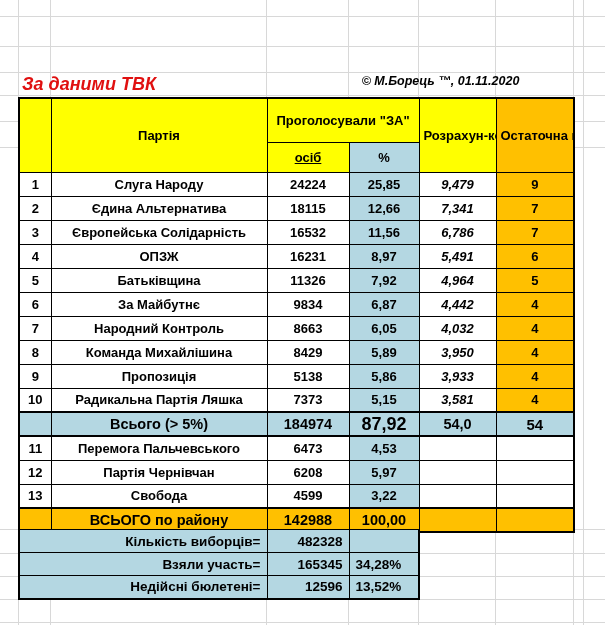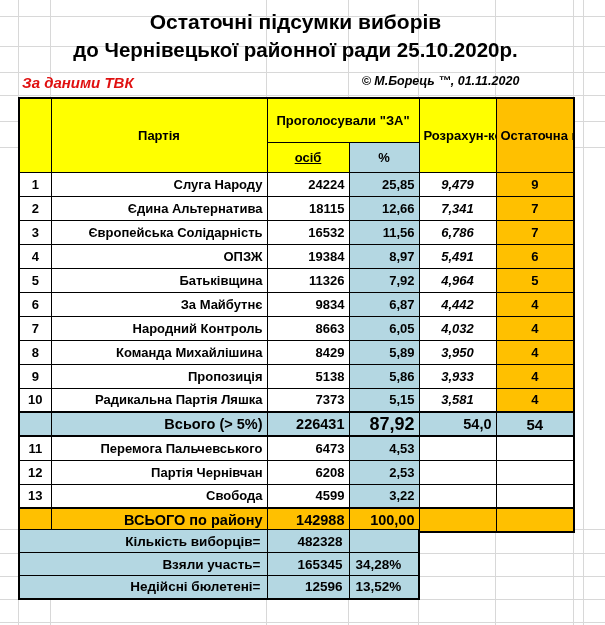--- a/index.html
+++ b/index.html
@@ -62,21 +62,21 @@
     position: absolute;
     left: 18px;
     top: 72px;
     width: 555px;
     height: 22px;
   }
   .src-note {
     position: absolute;
     left: 4px;
     top: 2px;
-    font-size: 15px;
+    font-size: 18px;
     font-weight: bold;
     font-style: italic;
     color: #e01010;
     white-space: nowrap;
   }
   .copy-note {
     position: absolute;
     left: 290px;
     top: 2px;
     width: 265px;
@@ -135,22 +135,22 @@
     vertical-align: middle;
     white-space: normal;
     line-height: 13px;
   }
   .hdr-big { font-size: 16px; }
   .hdr-mid { font-size: 14.5px; }
   .hdr-small { font-size: 11.5px; line-height: 13px; }
 
   
   .num   { text-align: center; }
-  .party { text-align: right; padding-left: 6px; }
-  .rt    { text-align: right; padding-right: 7px; margin-top: 24px; }
+  .party { text-align: center; padding-left: 6px; }
+  .rt    { text-align: center; padding-right: 7px; margin-top: 24px; }
   .calc  { text-align: center; font-style: italic; font-weight: normal; font-size: 14px; }
   .final { text-align: center; font-size: 14px; }
 
   .row-total-mid td { background: #b4d7e2; }
   .row-total-all td { background: #ffc000; }
 
   
   table.summary {
     position: absolute;
     left: 18px;
@@ -196,24 +196,20 @@
     <div class="hline" style="top: 147px;"></div>
     <div class="hline" style="top: 529px;"></div>
     <div class="hline" style="top: 553px;"></div>
     <div class="hline" style="top: 576px;"></div>
     <div class="hline" style="top: 599px;"></div>
     <div class="hline" style="top: 622px;"></div>
   </div>
 
 <div id="page">
 
-  <div class="title-block">
-    <div class="title-line l1">Остаточні підсумки виборів</div>
-    <div class="title-line l2">до Чернівецької районної ради 25.10.2020р.</div>
-  </div>
 
   <div class="subtitle-row">
     <div class="src-note">За даними ТВК</div>
     <div class="copy-note">© М.Борець ™,  01.11.2020</div>
   </div>
 
   <table class="sheet">
     <colgroup>
       <col class="c-num">
         <col class="c-party">
@@ -257,21 +253,21 @@
         <td class="fill-white num thick-l">3</td>
         <td class="fill-white party">Європейська Солідарність</td>
         <td class="fill-white rt">16532</td>
         <td class="fill-blue rt">11,56</td>
         <td class="fill-white calc">6,786</td>
         <td class="fill-orange final thick-r">7</td>
       </tr>
       <tr class="data-row">
         <td class="fill-white num thick-l">4</td>
         <td class="fill-white party">ОПЗЖ</td>
-        <td class="fill-white rt">19384</td>
+        <td class="fill-white rt">16231</td>
         <td class="fill-blue rt">8,97</td>
         <td class="fill-white calc">5,491</td>
         <td class="fill-orange final thick-r">6</td>
       </tr>
       <tr class="data-row">
         <td class="fill-white num thick-l">5</td>
         <td class="fill-white party">Батьківщина</td>
         <td class="fill-white rt">11326</td>
         <td class="fill-blue rt">7,92</td>
         <td class="fill-white calc">4,964</td>
@@ -314,39 +310,39 @@
         <td class="fill-white party">Радикальна Партія Ляшка</td>
         <td class="fill-white rt">7373</td>
         <td class="fill-blue rt">5,15</td>
         <td class="fill-white calc">3,581</td>
         <td class="fill-orange final thick-r">4</td>
       </tr>
 
       <tr class="row-total-mid">
         <td class="num thick-l thick-t thick-b"></td>
         <td class="party thick-t thick-b" style="font-size:14.5px;">Всього (&gt; 5%)</td>
-        <td class="rt thick-t thick-b" style="font-size:14.5px;">226431</td>
+        <td class="rt thick-t thick-b" style="font-size:14.5px;">184974</td>
         <td class="rt thick-t thick-b" style="font-size:18px;">87,92</td>
         <td class="rt thick-t thick-b" style="font-size:14.5px;">54,0</td>
         <td class="fill-orange final thick-t thick-b thick-r" style="font-size:15px;">54</td>
       </tr>
 
       <tr class="data-row">
         <td class="fill-white num thick-l">11</td>
         <td class="fill-white party">Перемога Пальчевського</td>
         <td class="fill-white rt">6473</td>
         <td class="fill-blue rt">4,53</td>
         <td class="fill-white calc"></td>
         <td class="fill-white final thick-r"></td>
       </tr>
       <tr class="data-row">
         <td class="fill-white num thick-l">12</td>
         <td class="fill-white party">Партія Чернівчан</td>
         <td class="fill-white rt">6208</td>
-        <td class="fill-blue rt">2,53</td>
+        <td class="fill-blue rt">5,97</td>
         <td class="fill-white calc"></td>
         <td class="fill-white final thick-r"></td>
       </tr>
       <tr class="data-row">
         <td class="fill-white num thick-l">13</td>
         <td class="fill-white party">Свобода</td>
         <td class="fill-white rt">4599</td>
         <td class="fill-blue rt">3,22</td>
         <td class="fill-white calc"></td>
         <td class="fill-white final thick-r"></td>

